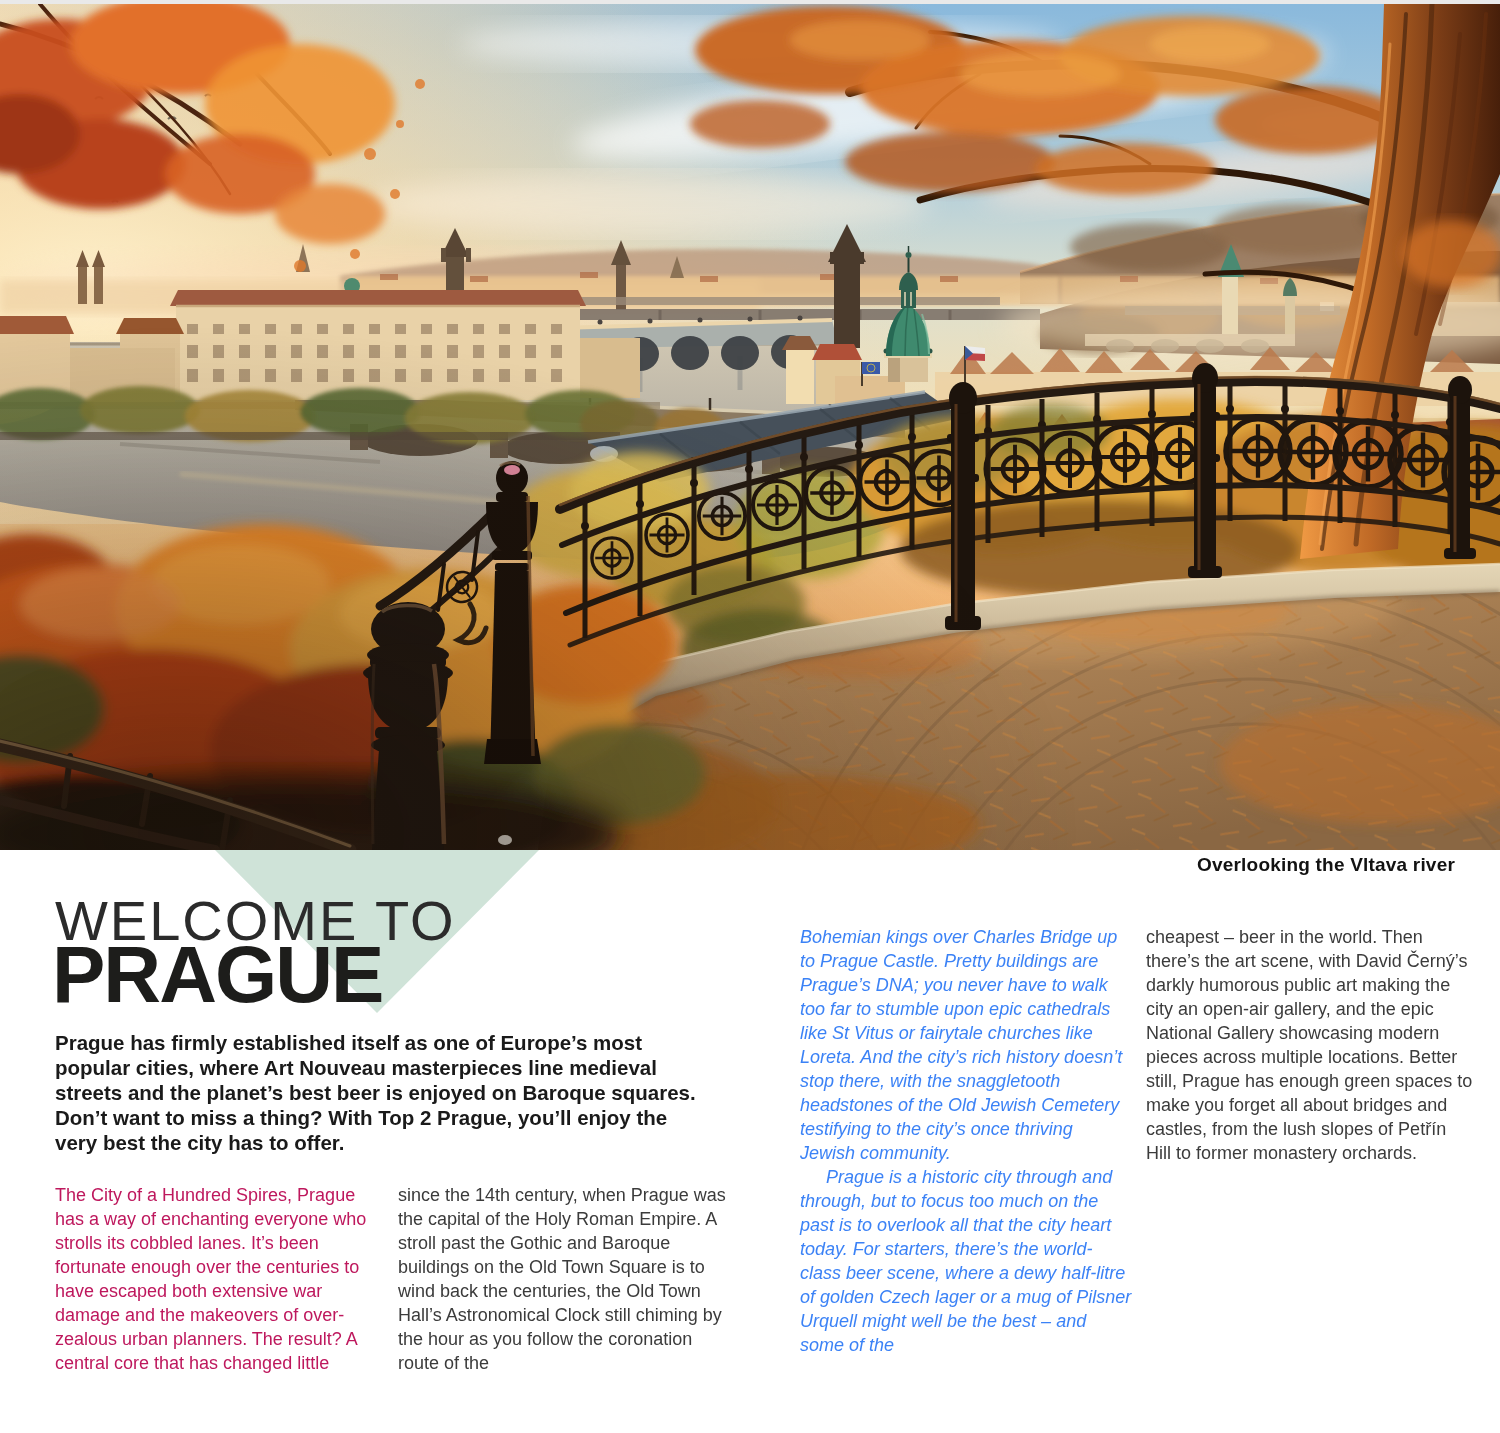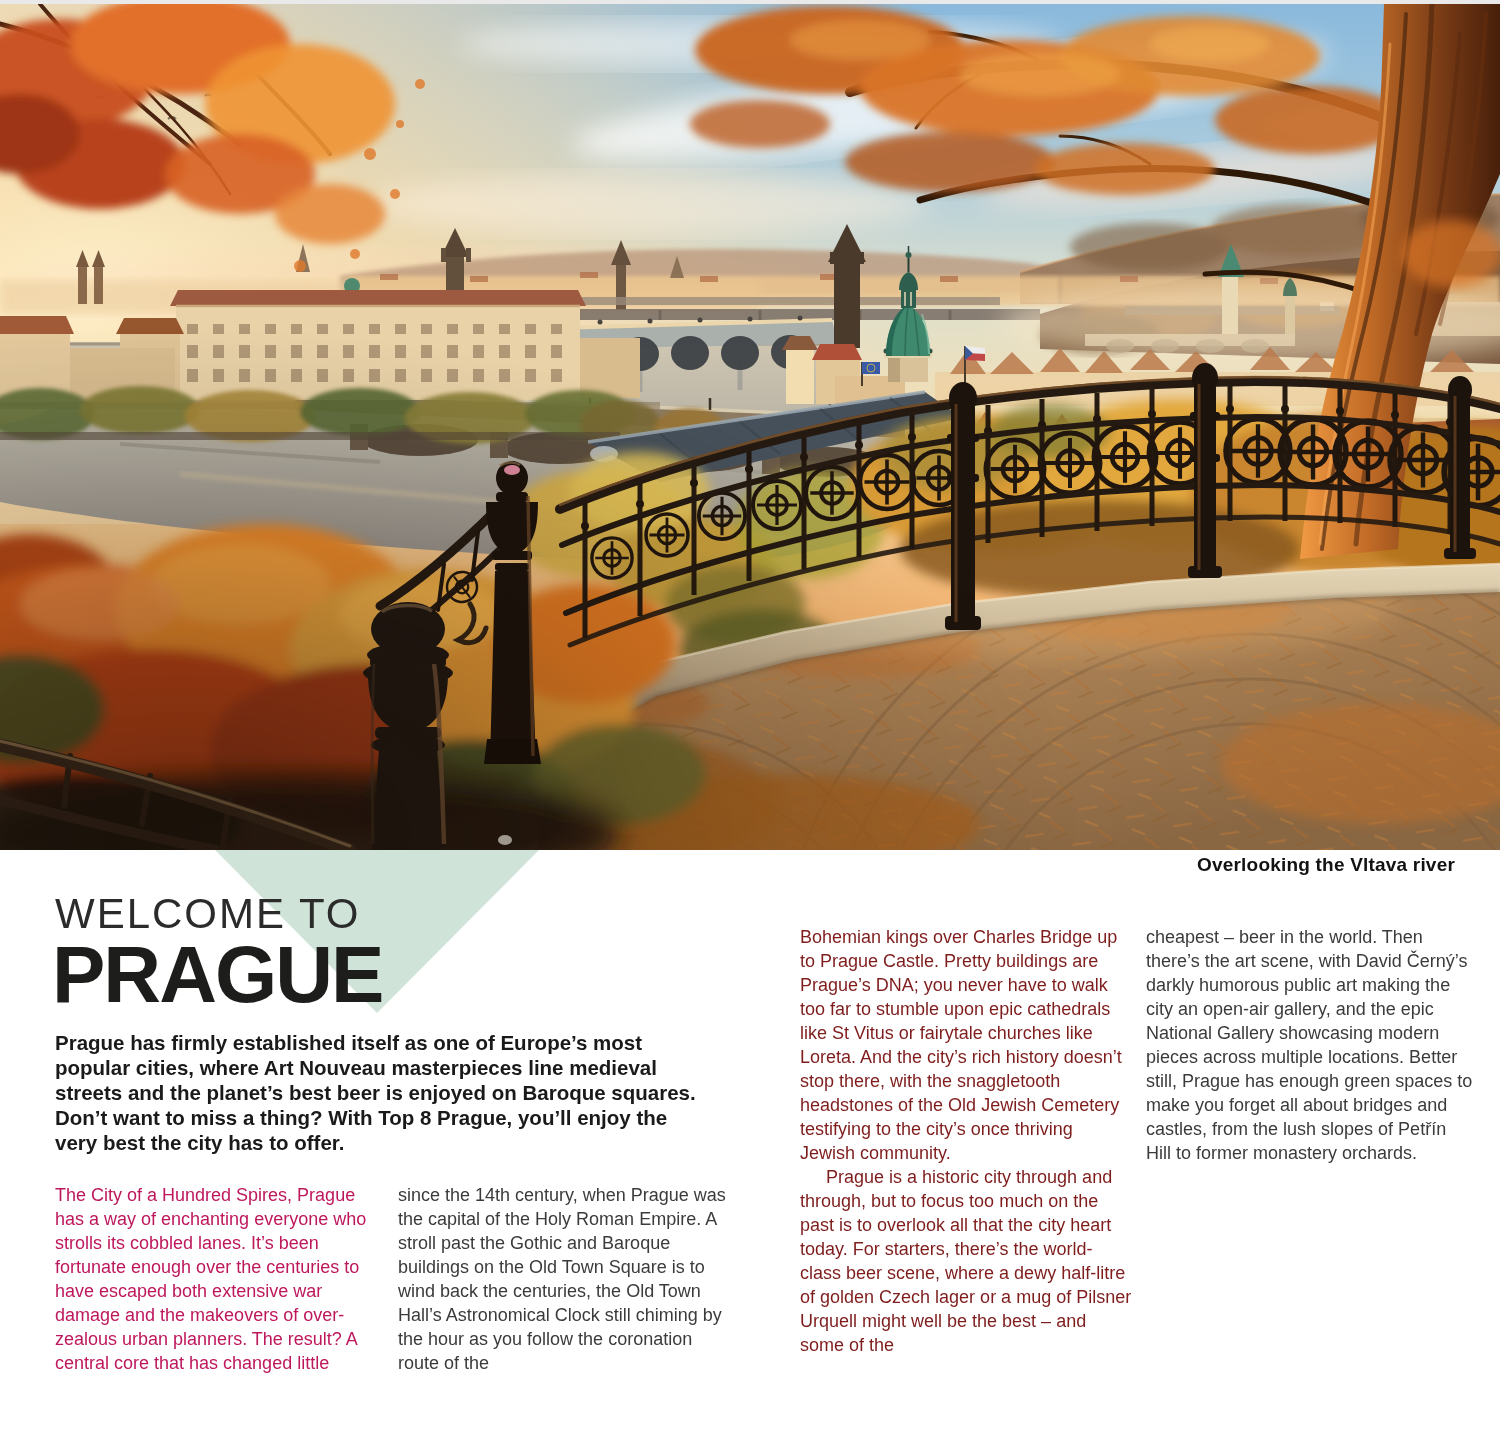--- a/index.html
+++ b/index.html
@@ -4,21 +4,21 @@
 <style>
   html,body{margin:0;padding:0;background:#e9e9e9;}
   .page{position:relative;width:1500px;height:1433px;background:#ffffff;overflow:hidden;
         font-family:"Liberation Sans",sans-serif;margin:4px auto;}
   .photo{position:absolute;left:0;top:0;width:1500px;height:846px;}
   .photo svg{display:block;}
   .caption{position:absolute;top:850px;right:45px;font-size:19px;font-weight:bold;
            color:#121212;letter-spacing:.2px;}
   .tri{position:absolute;left:215px;top:846px;width:324px;height:163px;background:#cfe3d8;
        clip-path:polygon(0 0,100% 0,50% 100%);z-index:1;}
-  .kicker{position:absolute;left:55px;top:889px;font-size:42px;font-weight:300;
+  .kicker{position:absolute;left:55px;top:889px;font-size:56px;font-weight:300;
           letter-spacing:2px;color:#2b2b2b;z-index:2;line-height:1;}
   .title{position:absolute;left:52px;top:931px;font-size:80px;font-weight:bold;
          letter-spacing:-2px;color:#1d1d1b;z-index:2;line-height:1;}
   .intro{position:absolute;left:55px;top:1026px;width:652px;font-size:20.5px;line-height:25px;
          font-weight:bold;color:#1a1a1a;z-index:2;}
   .intro p{margin:0;}
   .col{position:absolute;font-size:18px;line-height:24px;color:#3b3b3b;z-index:2;}
   .col p{margin:0;}
   .col p + p{text-indent:26px;}
   .col1{left:55px;top:1179px;width:330px;}
@@ -654,30 +654,30 @@
   </div>
 
   <div class="tri" style="background: rgb(207, 227, 216);"></div>
 
   <div class="caption" style="color: rgb(18, 18, 18);">Overlooking the Vltava river</div>
 
   <div class="kicker">WELCOME TO</div>
   <div class="title" style="color: rgb(29, 29, 27); text-align: center;">PRAGUE</div>
 
   <div class="intro">
-    <p>Prague has firmly established itself as one of Europe’s most popular cities, where Art Nouveau masterpieces line medieval streets and the planet’s best beer is enjoyed on Baroque squares. Don’t want to miss a thing? With Top 8 Prague, you’ll enjoy the very best the city has to offer.</p>
+    <p>Prague has firmly established itself as one of Europe’s most popular cities, where Art Nouveau masterpieces line medieval streets and the planet’s best beer is enjoyed on Baroque squares. Don’t want to miss a thing? With Top 2 Prague, you’ll enjoy the very best the city has to offer.</p>
   </div>
 
   <div class="col col1" style="color: #be185d;">
     <p>The City of a Hundred Spires, Prague has a way of enchanting everyone who strolls its cobbled lanes. It’s been fortunate enough over the centuries to have escaped both extensive war damage and the makeovers of over-zealous urban planners. The result? A central core that has changed little</p>
   </div>
   <div class="col col2" style="color: rgb(59, 59, 59);">
     <p>since the 14th century, when Prague was the capital of the Holy Roman Empire. A stroll past the Gothic and Baroque buildings on the Old Town Square is to wind back the centuries, the Old Town Hall’s Astronomical Clock still chiming by the hour as you follow the coronation route of the</p>
   </div>
-  <div class="col col3" style="color: #7f1d1d;">
+  <div class="col col3" style="color: #3b82f6; font-style: italic;">
     <p>Bohemian kings over Charles Bridge up to Prague Castle. Pretty buildings are Prague’s DNA; you never have to walk too far to stumble upon epic cathedrals like St Vitus or fairytale churches like Loreta. And the city’s rich history doesn’t stop there, with the snaggletooth headstones of the Old Jewish Cemetery testifying to the city’s once thriving Jewish community.</p>
     <p>Prague is a historic city through and through, but to focus too much on the past is to overlook all that the city heart today. For starters, there’s the world-class beer scene, where a dewy half-litre of golden Czech lager or a mug of Pilsner Urquell might well be the best – and some of the</p>
   </div>
   <div class="col col4" style="color: rgb(59, 59, 59);">
     <p>cheapest – beer in the world. Then there’s the art scene, with David Černý’s darkly humorous public art making the city an open-air gallery, and the epic National Gallery showcasing modern pieces across multiple locations. Better still, Prague has enough green spaces to make you forget all about bridges and castles, from the lush slopes of Petřín Hill to former monastery orchards.</p>
   </div>
 
 </div>
 
 </body></html>

